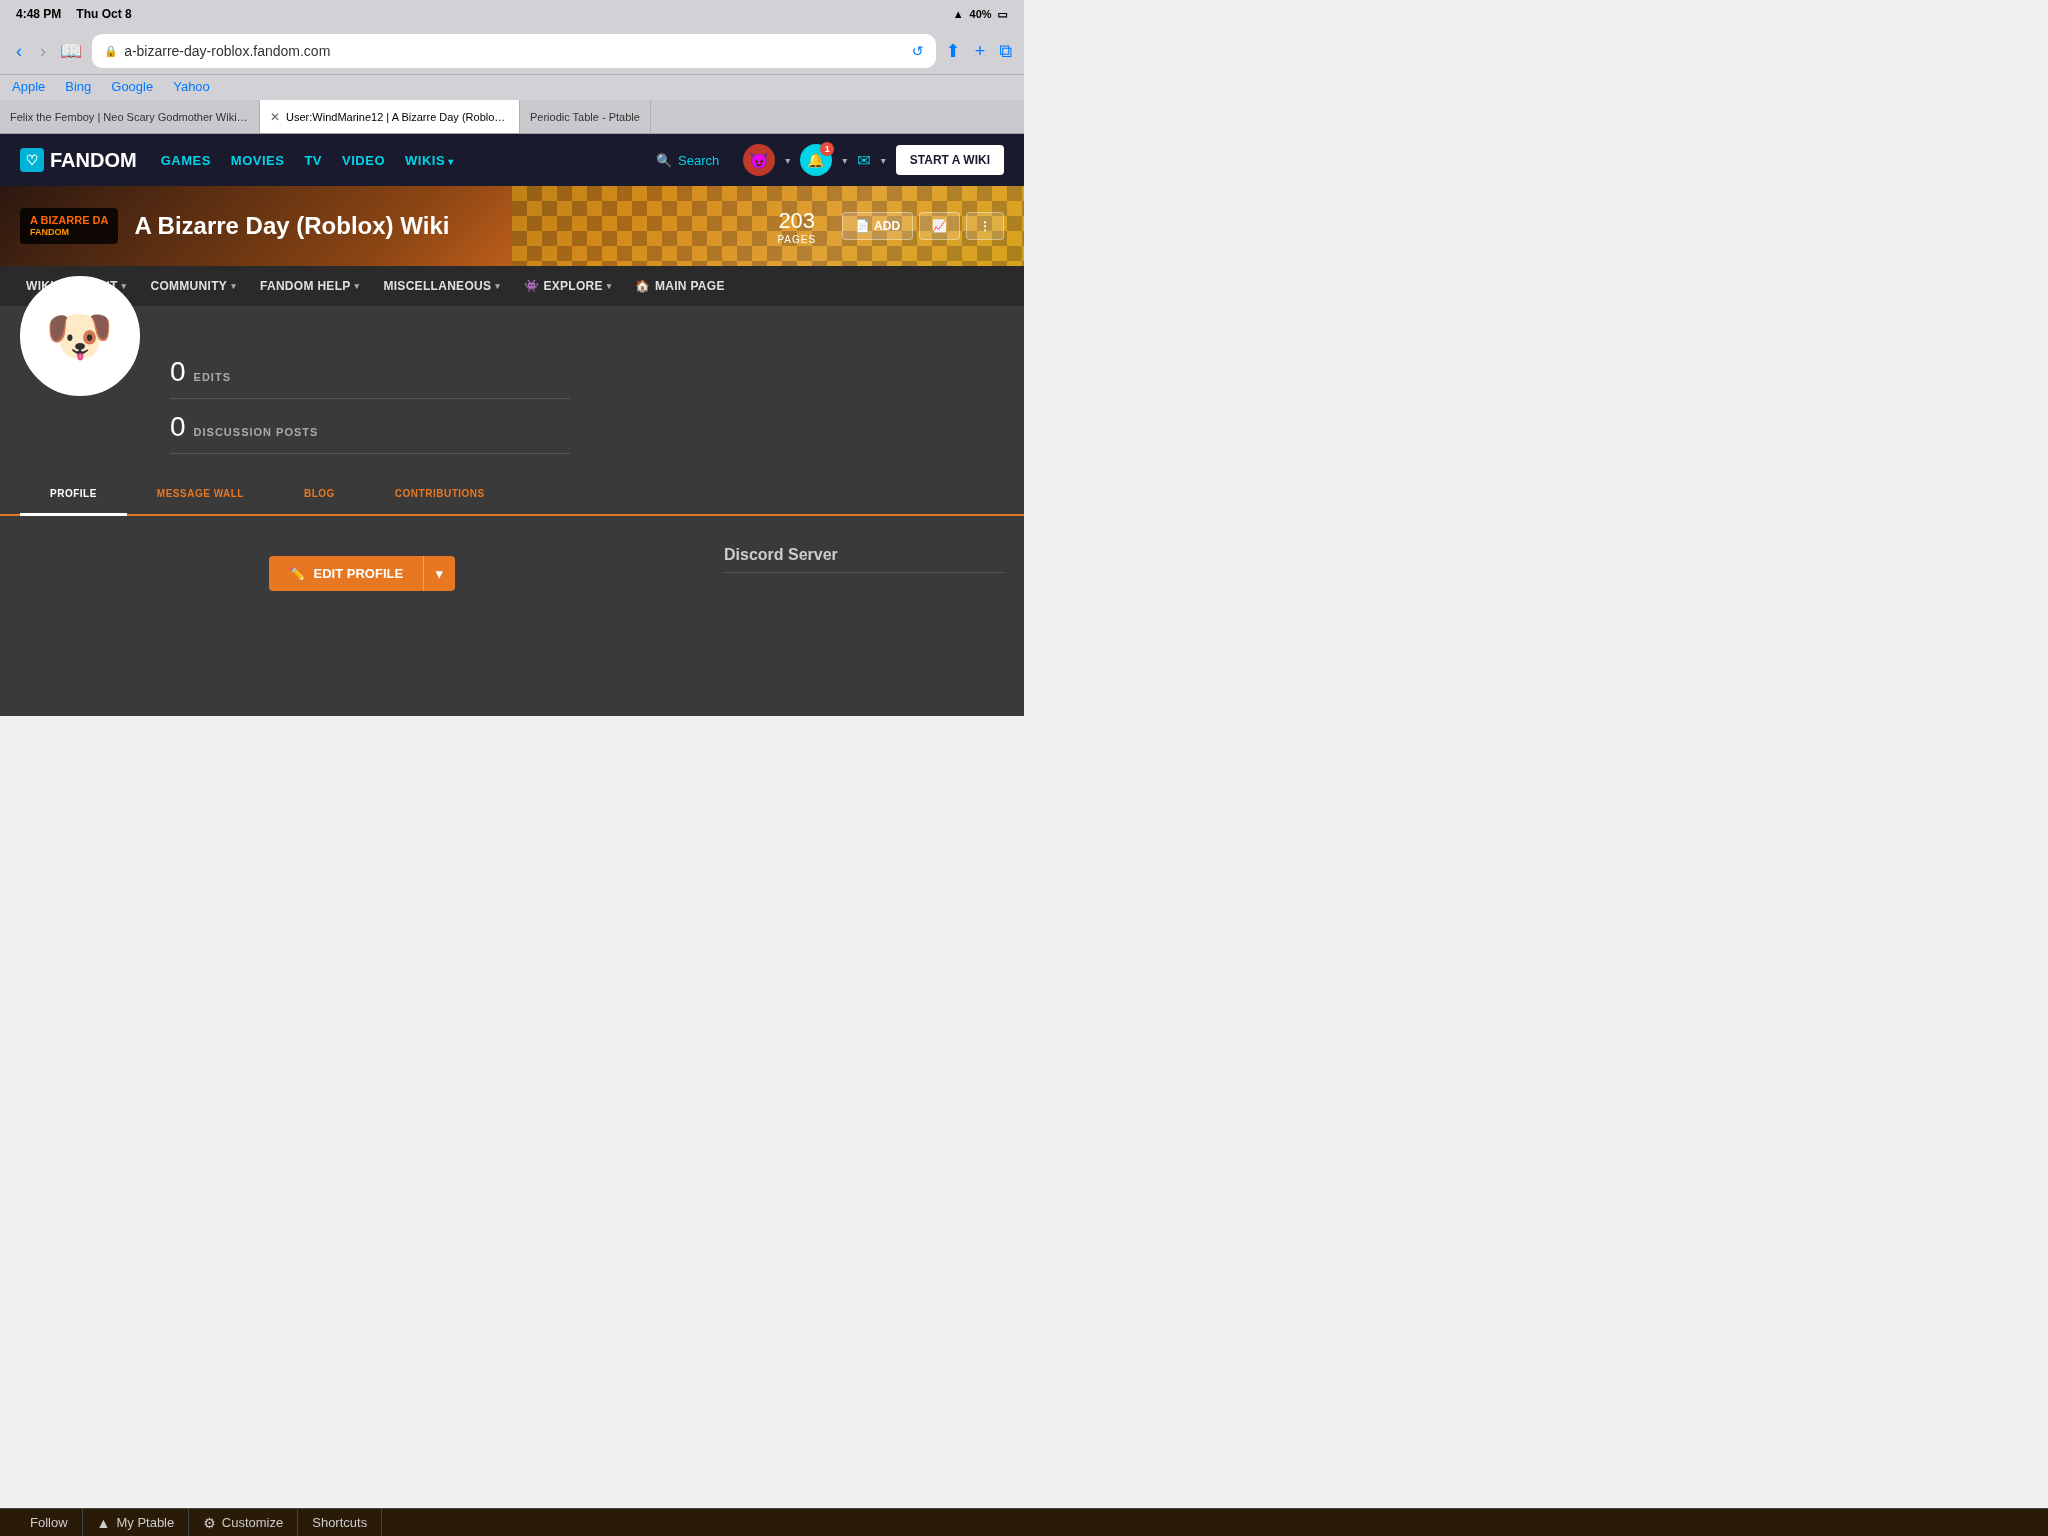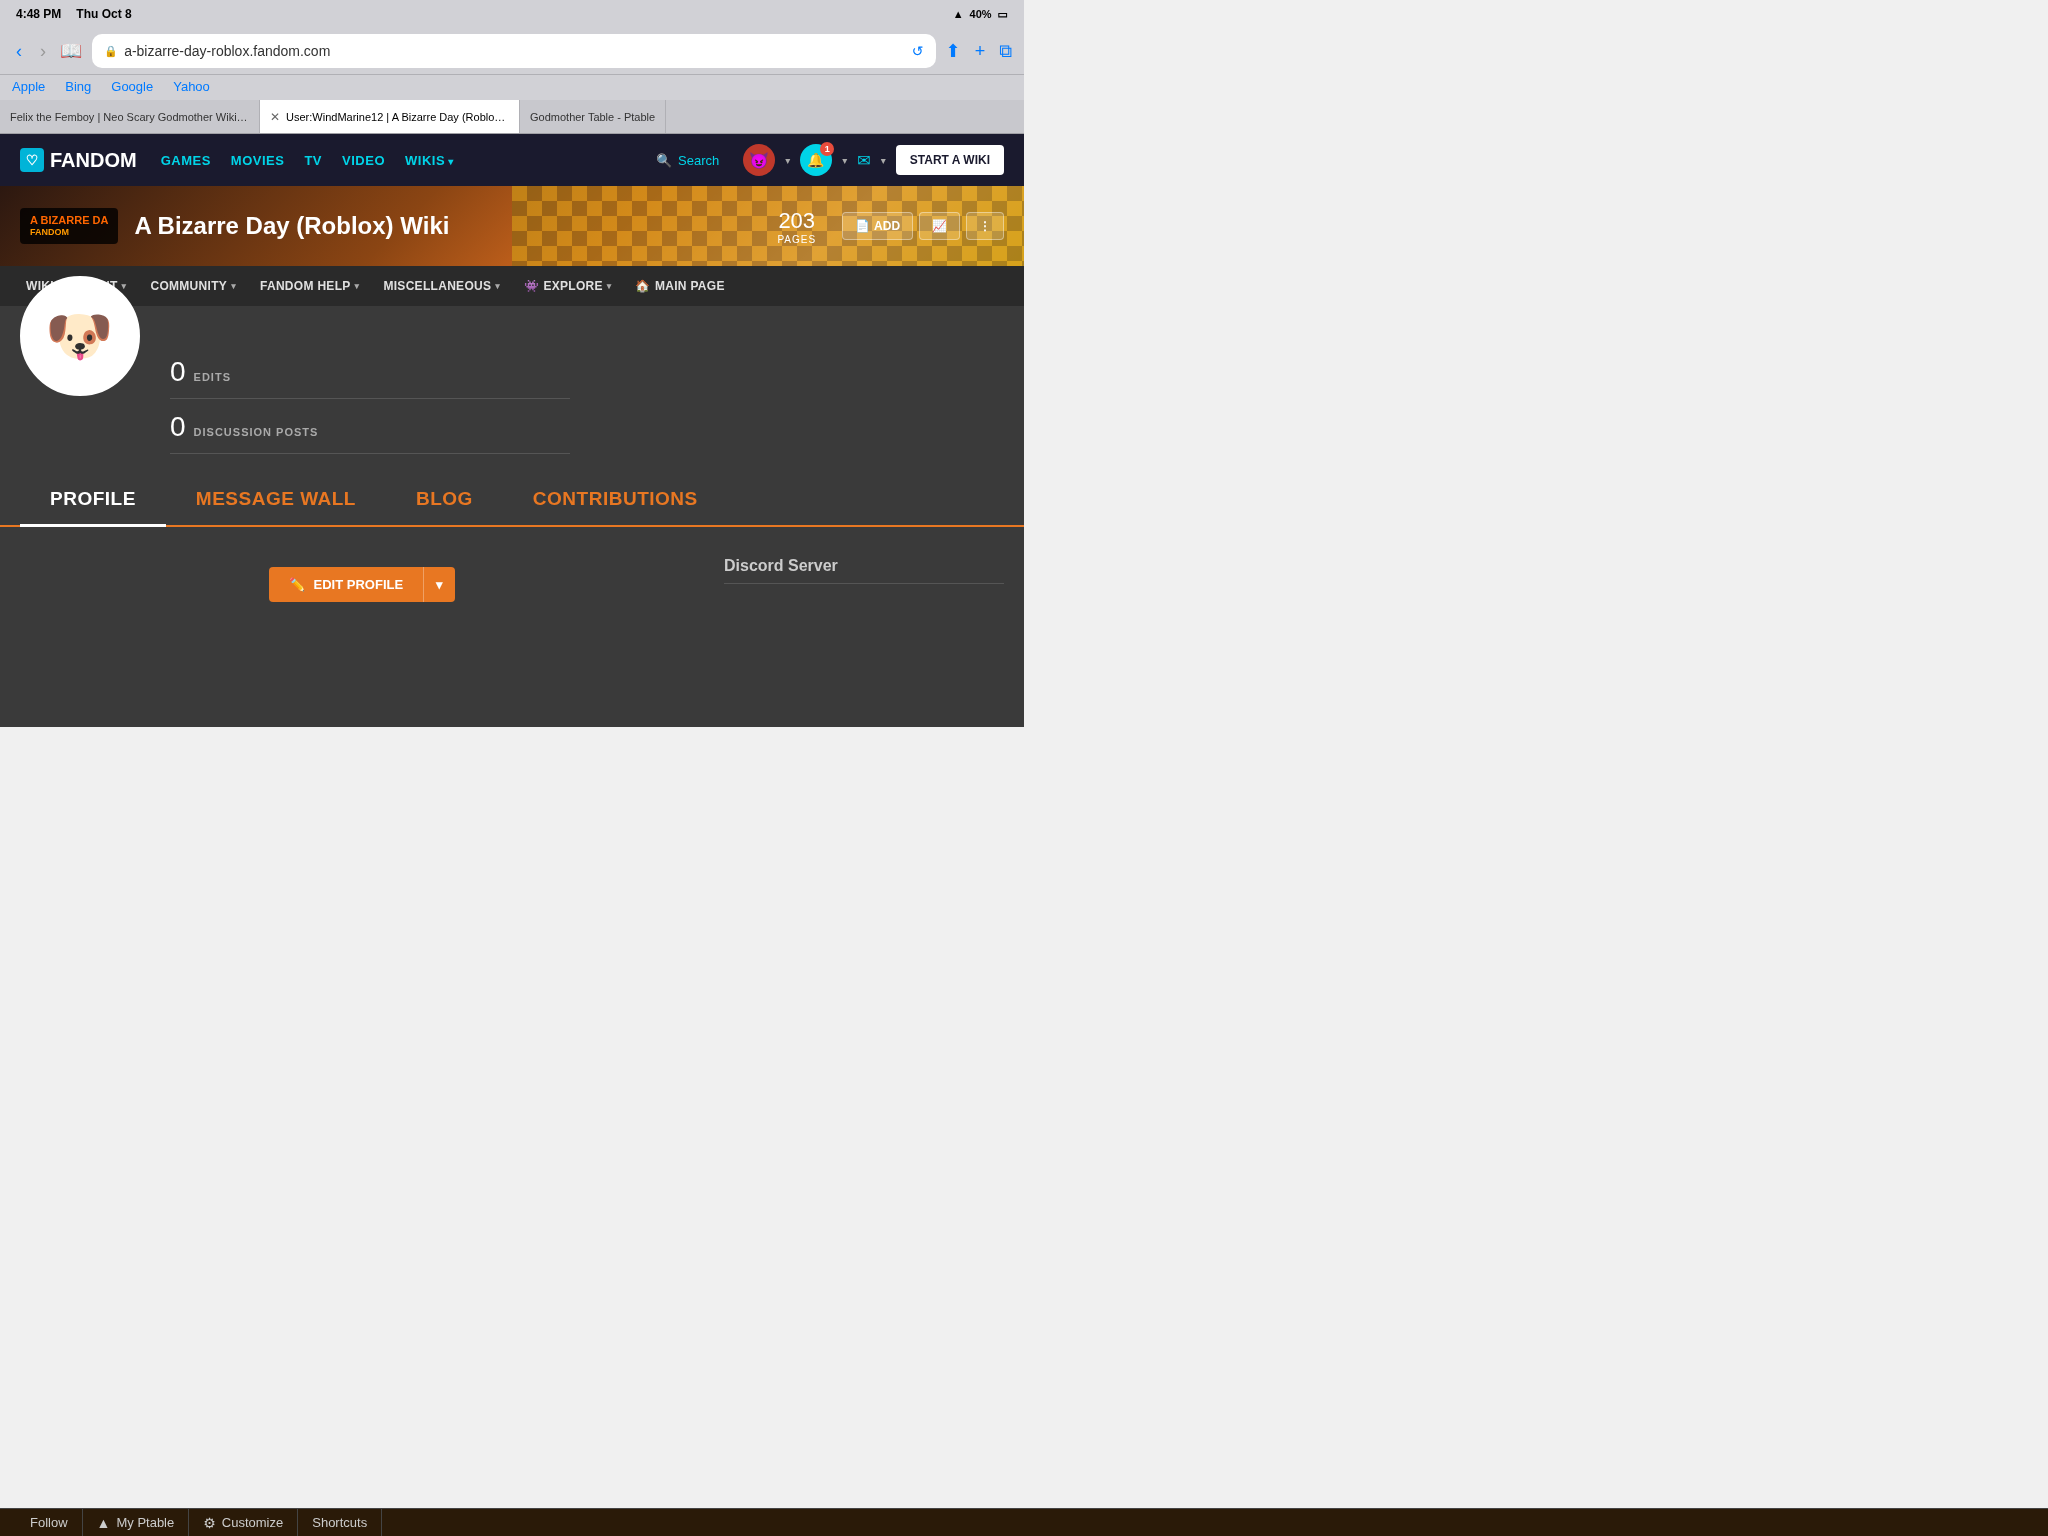--- a/index.html
+++ b/index.html
@@ -347,21 +347,21 @@
 
     
     .profile-tabs {
       background: #3a3a3a;
       display: flex;
       border-bottom: 2px solid #e87722;
       padding: 0 20px;
     }
     .profile-tab {
       padding: 14px 30px;
-      font-size: 19px;
+      font-size: 10px;
       font-weight: 700;
       text-transform: uppercase;
       letter-spacing: 0.5px;
       cursor: pointer;
       color: #ccc;
     }
     .profile-tab.active {
       color: white;
       border-bottom: 3px solid white;
       margin-bottom: -2px;
@@ -492,21 +492,21 @@
 
 <div class="tabs-bar">
   <div class="tab">
     <span class="tab-text">Felix the Femboy | Neo Scary Godmother Wiki |...</span>
   </div>
   <div class="tab active">
     <span class="tab-close">✕</span>
     <span class="tab-text">User:WindMarine12 | A Bizarre Day (Roblox) Wik...</span>
   </div>
   <div class="tab">
-    <span class="tab-text">Godmother Table - Ptable</span>
+    <span class="tab-text">Periodic Table - Ptable</span>
   </div>
 </div>
 
 <div class="fandom-header">
   <div class="fandom-logo">
     <div class="fandom-logo-icon">♡</div>
     <span>FANDOM</span>
   </div>
   <div class="fandom-nav">
     <span class="fandom-nav-item">GAMES</span>

